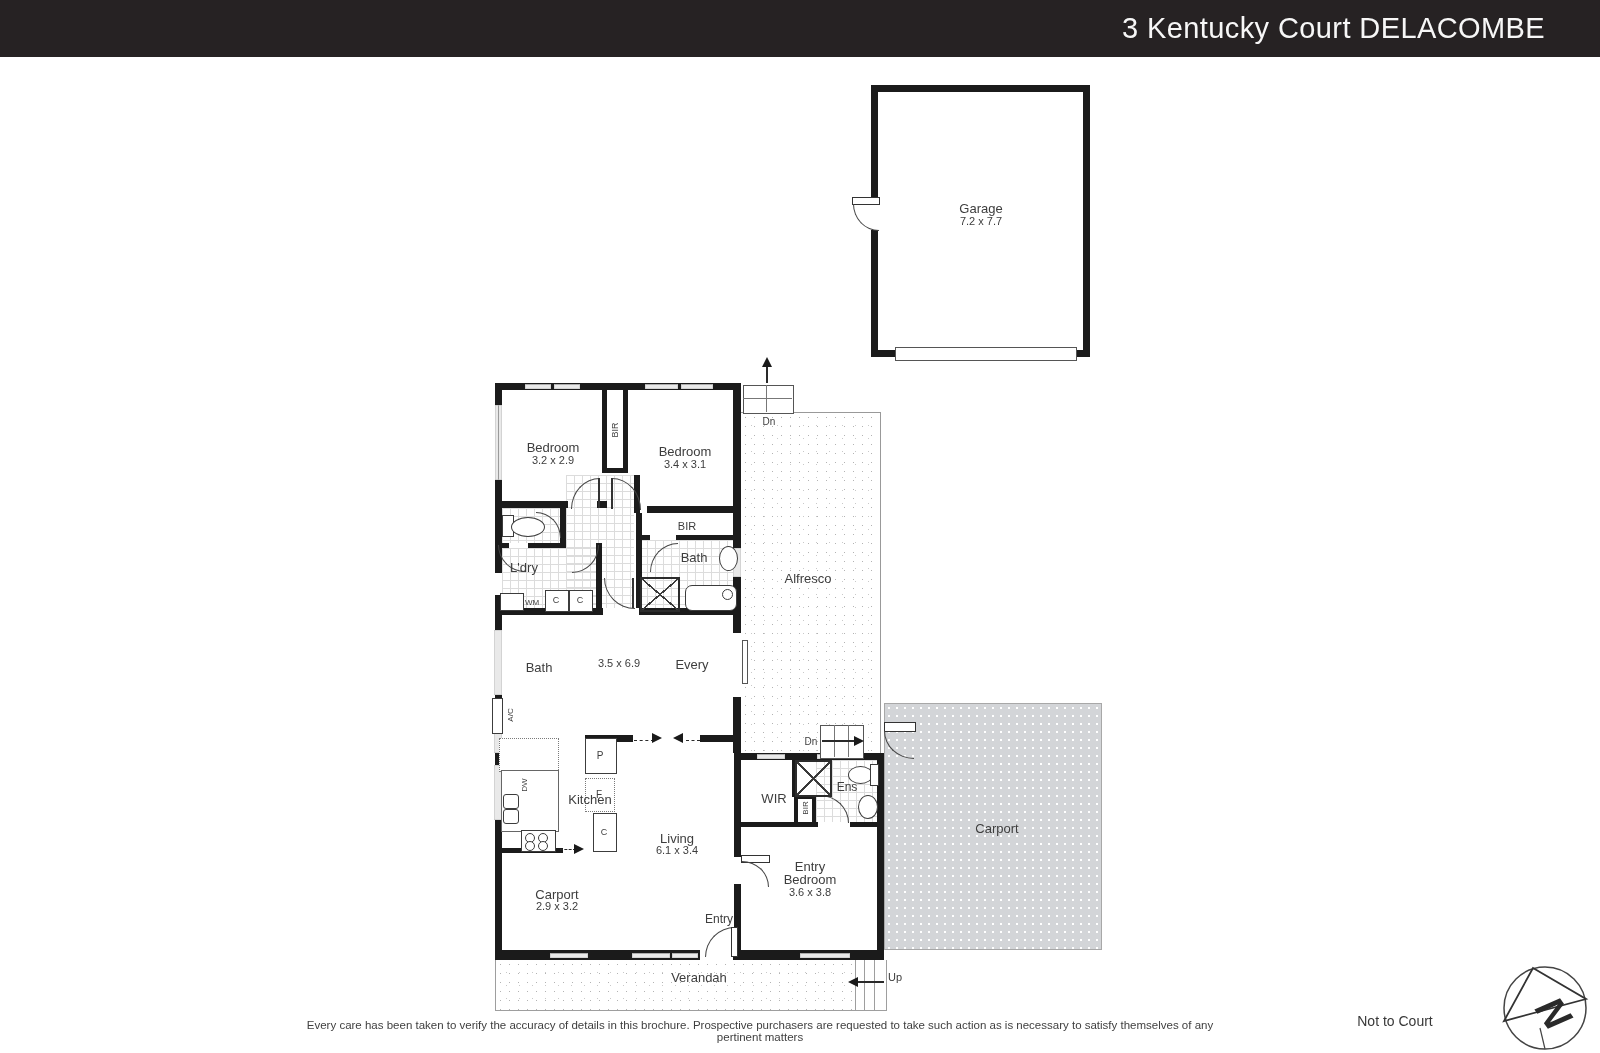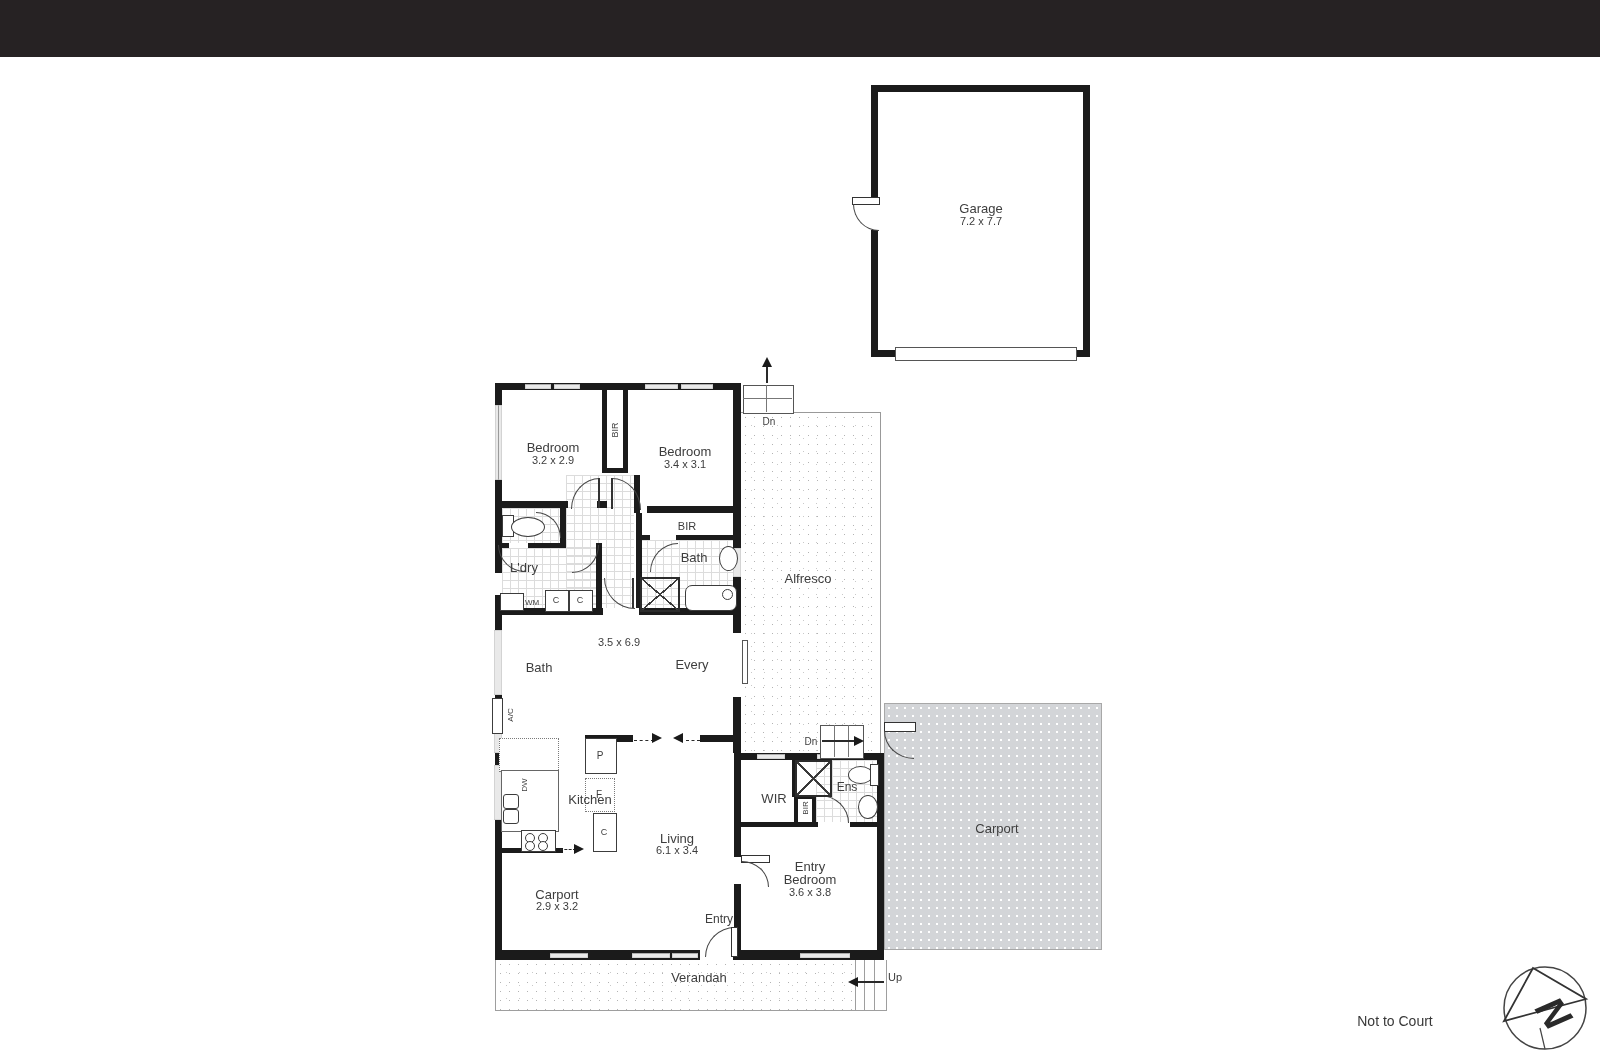--- a/index.html
+++ b/index.html
@@ -46,20 +46,21 @@
   
   #disclaimer{left:285px;top:1019px;width:950px;text-align:center;font-size:11.5px;color:#3f3f3f;}
   #scalenote{left:1330px;top:1013px;width:130px;text-align:center;font-size:14px;color:#383838;}
 </style>
 </head>
 <body>
 
 <div id="page">
 
   <div class="abs" id="topbar"></div>
+  <div class="abs" id="title">3 Kentucky Court DELACOMBE</div>
 
   <div class="abs wall" style="left:871px;top:85px;width:219px;height:7px"></div>
   <div class="abs wall" style="left:871px;top:85px;width:7px;height:117px"></div>
   <div class="abs wall" style="left:871px;top:230px;width:7px;height:127px"></div>
   <div class="abs wall" style="left:1083px;top:85px;width:7px;height:272px"></div>
   <div class="abs wall" style="left:871px;top:350px;width:219px;height:7px"></div>
   <div class="abs thin" style="left:895px;top:347px;width:180px;height:12px"></div>
   <div class="abs leafw" style="left:852px;top:197px;width:26px;height:6px"></div>
   <div class="abs arc a-bl" style="left:853px;top:204px;width:25px;height:26px"></div>
   <div class="abs lb fs13" style="left:981px;top:208px">Garage</div>
@@ -217,21 +218,21 @@
   <div class="abs lb fs13" style="left:685px;top:451px">Bedroom</div>
   <div class="abs lb fs11" style="left:685px;top:464px">3.4 x 3.1</div>
   <div class="abs vt fs9" style="left:615px;top:430px">BIR</div>
   <div class="abs lb fs11" style="left:687px;top:526px">BIR</div>
   <div class="abs lb fs13" style="left:524px;top:567px">L'dry</div>
   <div class="abs lb fs8" style="left:532px;top:602px">WM</div>
   <div class="abs lb fs9" style="left:556px;top:600px">C</div>
   <div class="abs lb fs9" style="left:580px;top:600px">C</div>
   <div class="abs lb fs13" style="left:694px;top:557px">Bath</div>
   <div class="abs lb fs13" style="left:539px;top:667px">Bath</div>
-  <div class="abs lb fs11" style="left:619px;top:642px">3.5 x 6.9</div>
+  <div class="abs lb fs11" style="left:619px;top:663px">3.5 x 6.9</div>
   <div class="abs lb fs13" style="left:692px;top:664px">Every</div>
   <div class="abs lb fs13" style="left:808px;top:578px">Alfresco</div>
   <div class="abs vt fs8" style="left:510px;top:715px">A/C</div>
   <div class="abs vt fs8" style="left:524px;top:785px">DW</div>
   <div class="abs lb fs13" style="left:590px;top:799px">Kitchen</div>
   <div class="abs lb fs10" style="left:600px;top:755px">P</div>
   <div class="abs lb fs10" style="left:599px;top:794px">F</div>
   <div class="abs lb fs9" style="left:604px;top:832px">C</div>
   <div class="abs lb fs13" style="left:677px;top:838px">Living</div>
   <div class="abs lb fs11" style="left:677px;top:850px">6.1 x 3.4</div>
@@ -240,20 +241,21 @@
   <div class="abs lb fs12" style="left:719px;top:919px">Entry</div>
   <div class="abs lb fs13" style="left:774px;top:798px">WIR</div>
   <div class="abs lb fs12" style="left:847px;top:787px">Ens</div>
   <div class="abs vt fs8" style="left:805px;top:808px">BIR</div>
   <div class="abs lb fs13" style="left:810px;top:866px">Entry</div>
   <div class="abs lb fs13" style="left:810px;top:879px">Bedroom</div>
   <div class="abs lb fs11" style="left:810px;top:892px">3.6 x 3.8</div>
   <div class="abs lb fs13" style="left:997px;top:828px">Carport</div>
   <div class="abs lb fs13" style="left:699px;top:977px">Verandah</div>
 
+  <div class="abs" id="disclaimer">Every care has been taken to verify the accuracy of details in this brochure. Prospective purchasers are requested to take such action as is necessary to satisfy themselves of any pertinent matters</div>
   <div class="abs" id="scalenote">Not to Court</div>
 
   <svg class="abs" style="left:1495px;top:958px" width="100" height="95" viewBox="0 0 100 95">
     <circle cx="50" cy="50" r="41" fill="none" stroke="#444" stroke-width="1.5"></circle>
     <path d="M 38 10 L 91 41 L 9 63 Z" fill="none" stroke="#333" stroke-width="1.8"></path>
     <line x1="50" y1="91" x2="45" y2="70" stroke="#444" stroke-width="1.2"></line>
     <text x="57" y="68" font-size="40" font-weight="bold" font-style="italic" fill="#2a2a2a" font-family="Liberation Sans, sans-serif" text-anchor="middle" transform="rotate(55 57 56)">N</text>
   </svg>
 
 </div>

